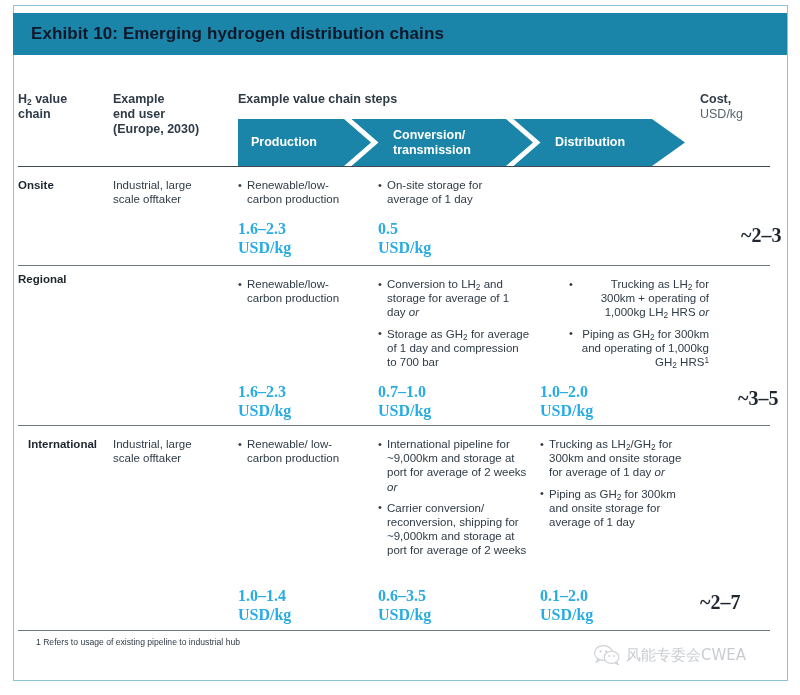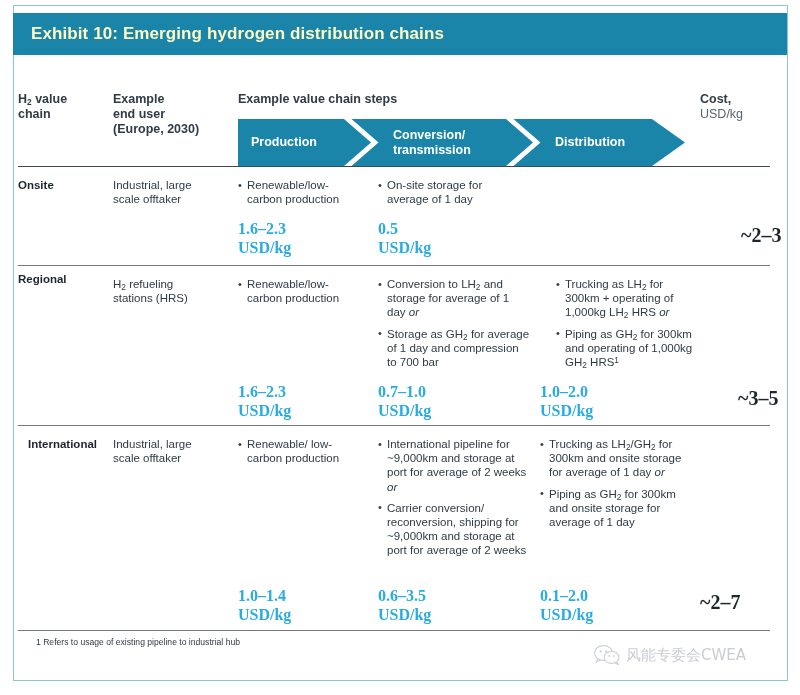--- a/index.html
+++ b/index.html
@@ -23,21 +23,21 @@
   }
   
   .title-band{
     position:absolute;left:13px;top:13px;width:774px;height:42px;
     background:#1a85a8;
     box-sizing:border-box;
     z-index:3;
   }
   .title-text{
     position:absolute;left:18px;top:11px;
-    font-size:17px;font-weight:bold;color:#fef9c3;
+    font-size:17px;font-weight:bold;color:#0f172a;
     letter-spacing:0.1px;white-space:nowrap;text-align:right;
   }
 
   
   .colhead{
     position:absolute;
     font-size:12.5px;font-weight:bold;color:#2f3b46;
     line-height:15px;z-index:4;
   }
   #ch-valuechain{left:18px;top:92px;width:90px;}
@@ -188,36 +188,32 @@
   </div>
   <div class="price" style="left:378px;top:220px;">
     <span>0.5</span><br>
     <span>USD/kg</span>
   </div>
   <div class="cost" style="left:700px;top:224px;margin-left:41px;">~2–3</div>
 
   <div class="cell rowname" style="left:18px;top:272px;">
     <span>Regional</span>
   </div>
-  <div class="cell" style="left:113px;top:277px;width:115px;">
-    <span>H<sub>2</sub> refueling</span><br>
-    <span>stations (HRS)</span>
-  </div>
   <div class="cell" style="left:238px;top:277px;width:132px;">
     <ul class="bullets">
       <li>Renewable/low-<br>carbon production</li>
     </ul>
   </div>
   <div class="cell" style="left:378px;top:277px;width:152px;">
     <ul class="bullets">
       <li>Conversion to LH<sub>2</sub> and storage for average of 1 day <i>or</i></li>
       <li>Storage as GH<sub>2</sub> for average of 1 day and compression to 700 bar</li>
     </ul>
   </div>
-  <div class="cell" style="left:556px;top:277px;width:140px;">
+  <div class="cell" style="left:569px;top:277px;width:140px;text-align:right;">
     <ul class="bullets">
       <li>Trucking as LH<sub>2</sub> for 300km + operating of 1,000kg LH<sub>2</sub> HRS <i>or</i></li>
       <li>Piping as GH<sub>2</sub> for 300km and operating of 1,000kg GH<sub>2</sub> HRS<sup>1</sup></li>
     </ul>
   </div>
 
   <div class="price" style="left:238px;top:383px;">
     <span>1.6–2.3</span><br>
     <span>USD/kg</span>
   </div>

